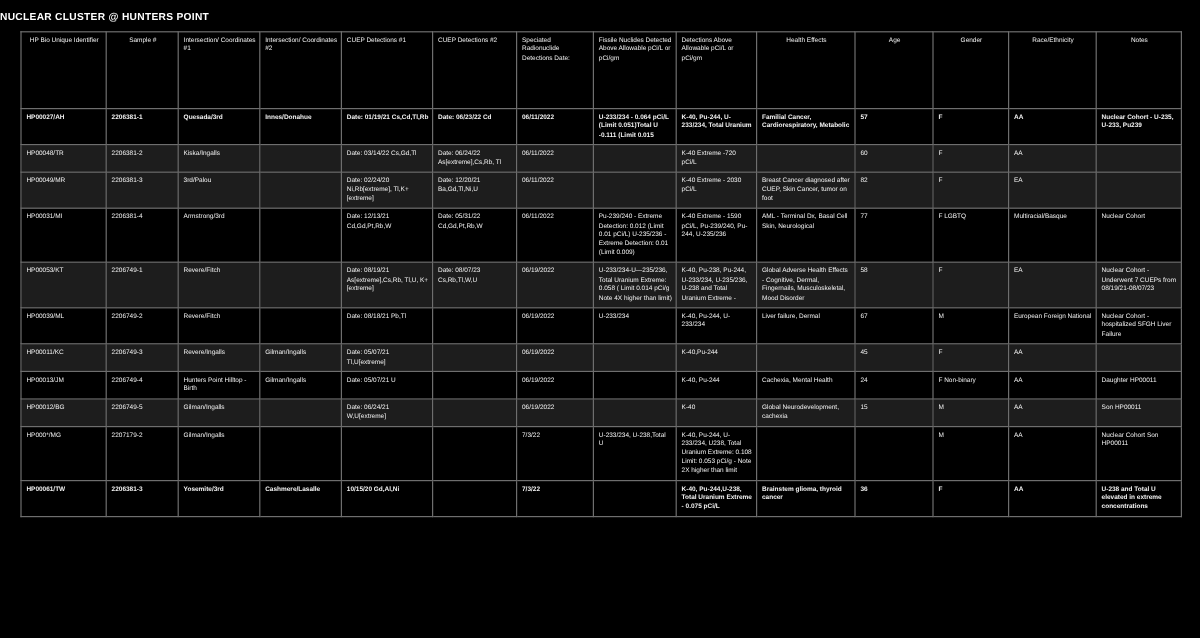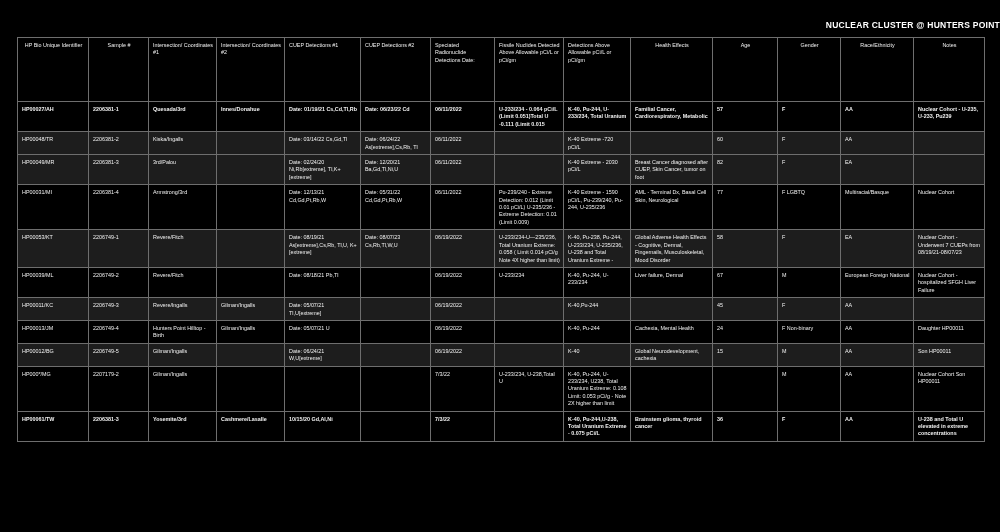--- a/index.html
+++ b/index.html
@@ -17,29 +17,28 @@
     -webkit-font-smoothing: antialiased;
   }
   .page {
     position: relative;
     width: 1000px;
     height: 532px;
     background: #000000;
     box-sizing: border-box;
   }
   .title {
-    text-align: right;
+    text-align: left;
     font-size: 8.5px;
     font-weight: bold;
     letter-spacing: 0.25px;
     color: #ffffff;
     padding-top: 9px;
     padding-bottom: 7px;
     line-height: 10px;
-    margin-top: 11px;
   }
   .table-wrap {
     padding: 0 16px 0 17px;
     box-sizing: border-box;
     width: 1000px;
   }
   table.grid {
     border-collapse: collapse;
     width: 967px;
     table-layout: fixed;

